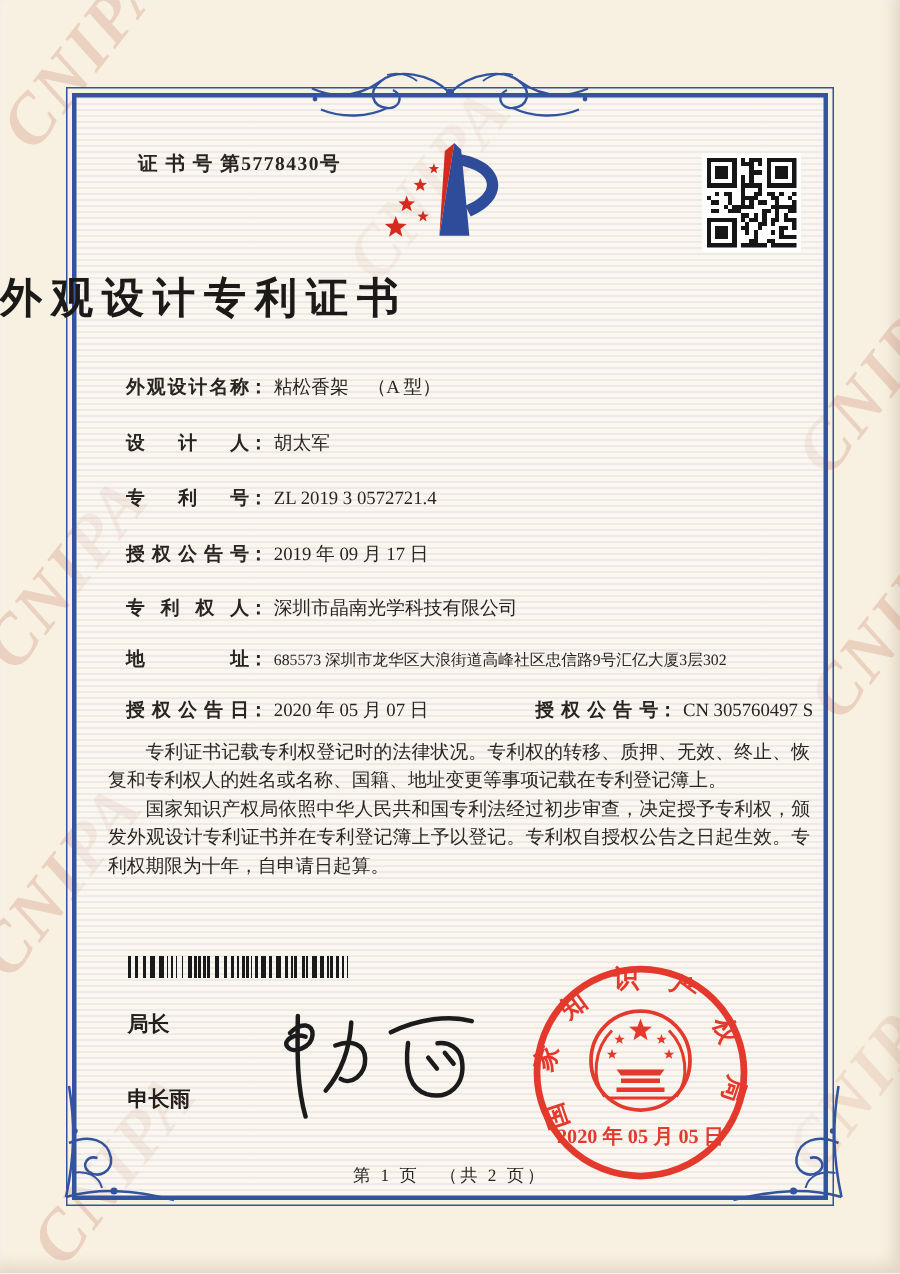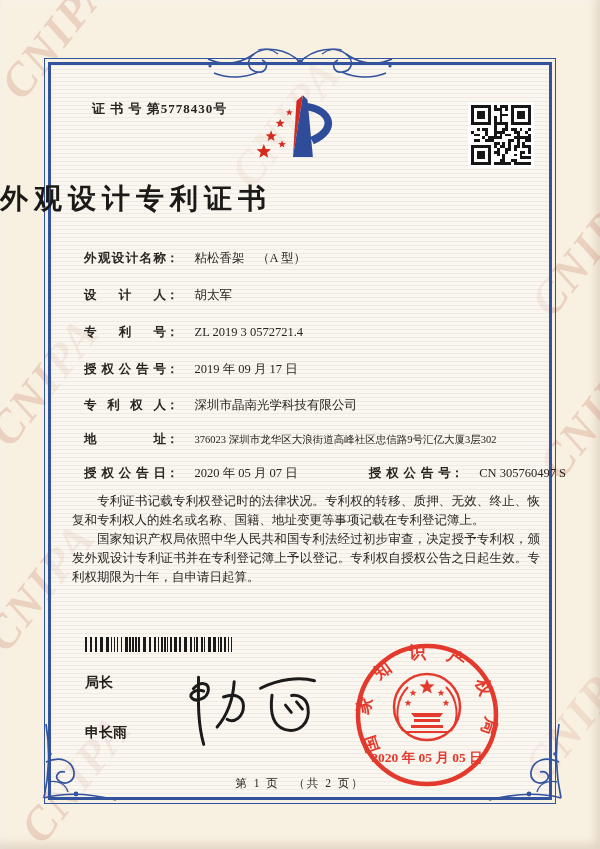--- a/index.html
+++ b/index.html
@@ -33,21 +33,21 @@
   
   .content{position:absolute;inset:0;z-index:4;color:#28241f;}
   .cert-no{position:absolute;left:92px;top:100px;font-size:13px;font-weight:bold;letter-spacing:1px;}
   .logo{position:absolute;left:252px;top:90px;}
   .qr{position:absolute;left:468px;top:102px;background:#fff;padding:3px;}
   .title{position:absolute;left:0;right:0;top:180px;font-size:28px;
     font-weight:bold;letter-spacing:6px;color:#1c1a18;}
   .field{position:absolute;left:84px;right:56px;font-size:12.5px;white-space:nowrap;}
   .flabel{display:inline-block;width:82px;text-align:justify;text-align-last:justify;font-weight:bold;font-family:Liberation Mono, monospace;}
   .fcolon{font-weight:bold;}
-  .fvalue{margin-left:16px;}
+  .fvalue{margin-left:4px;}
   .fvalue.small{font-size:10.5px;}
   .fpair2{margin-left:68px;}
   .paras{position:absolute;left:72px;right:60px;top:492px;font-size:12.5px;line-height:19px;
     text-align:justify;color:#2a2622;}
   .paras p{margin:0;text-indent:2em;}
   .barcode{position:absolute;left:85px;top:637px;}
   .sig-block{position:absolute;left:85px;font-size:14px;font-weight:600;
     font-family:"Liberation Sans","DejaVu Sans",sans-serif;color:#23201c;}
   .sig-title{top:674px;}
   .sig-name{top:724px;}
@@ -295,21 +295,21 @@
     <div class="field" style="top:324px">
       <span class="flabel">专利号</span><span class="fcolon">：</span><span class="fvalue">ZL 2019 3 0572721.4</span>
     </div>
     <div class="field" style="top:361px">
       <span class="flabel">授权公告号</span><span class="fcolon">：</span><span class="fvalue">2019 年 09 月 17 日</span>
     </div>
     <div class="field" style="top:397px">
       <span class="flabel">专利权人</span><span class="fcolon">：</span><span class="fvalue">深圳市晶南光学科技有限公司</span>
     </div>
     <div class="field" style="top:431px">
-      <span class="flabel">地址</span><span class="fcolon">：</span><span class="fvalue small">376023 深圳市龙华区大浪街道高峰社区忠信路9号汇亿大厦3层302</span>
+      <span class="flabel">地址</span><span class="fcolon">：</span><span class="fvalue small">685573 深圳市龙华区大浪街道高峰社区忠信路9号汇亿大厦3层302</span>
     </div>
     <div class="field" style="top:465px">
       <span>
         <span class="flabel">授权公告日</span><span class="fcolon">：</span><span class="fvalue">2020 年 05 月 07 日</span>
       </span>
       <span class="fpair2">
         <span class="flabel">授权公告号</span><span class="fcolon">：</span><span class="fvalue">CN 305760497 S</span>
       </span>
     </div>
 

